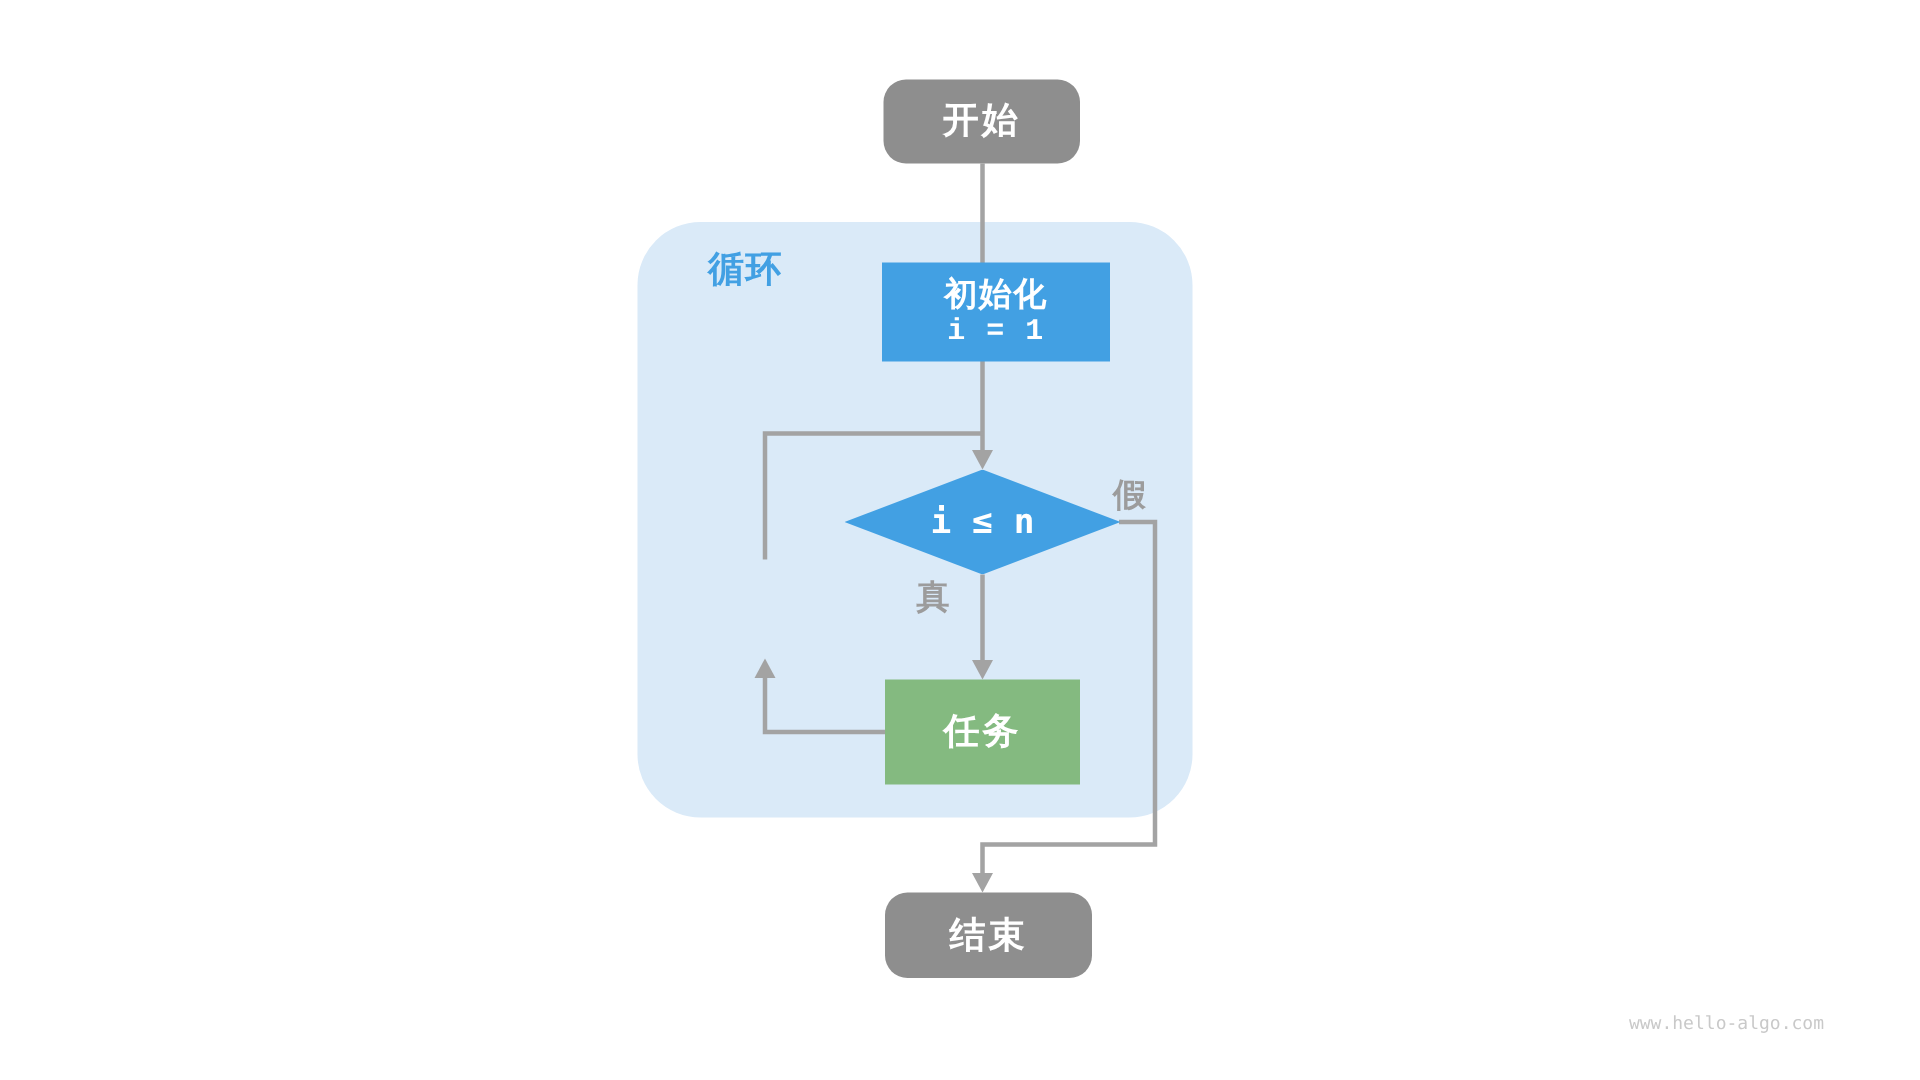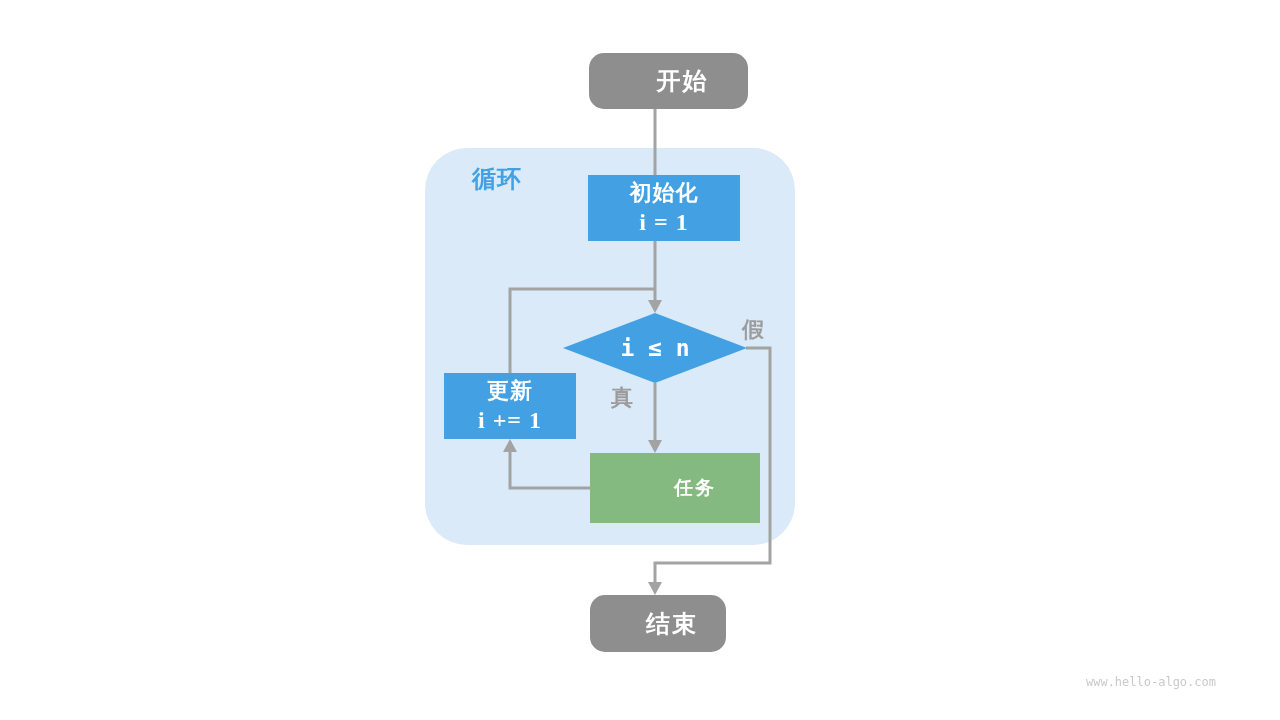--- a/index.html
+++ b/index.html
@@ -64,38 +64,36 @@
     font-weight: bold;
     z-index: 2;
     text-align: center;
     line-height: 1.25;
   }
   .terminal {
     background: var(--gray);
     border-radius: 15px;
     font-size: 24px;
     letter-spacing: 2px;
-    padding-left: 28px;
   }
   .node-start { left: 589px; top: 53px;  width: 131px; height: 56px; }
-  .node-end   { left: 590px; top: 595px; width: 108px; height: 57px; }
+  .node-end   { left: 590px; top: 595px; width: 138px; height: 57px; }
   .process { background: var(--blue); }
   .node-init   { left: 588px; top: 175px; width: 152px; height: 66px; }
   .node-update { left: 444px; top: 373px; width: 132px; height: 66px; }
   .node-task {
     left: 590px; top: 453px; width: 130px; height: 70px;
     background: var(--green);
-    font-size: 19px;
+    font-size: 24px;
     letter-spacing: 2px;
-    padding-left: 40px;
   }
   .node .cn-line { font-size: 22px; letter-spacing: 1px; }
   .node .code-line {
-    font-family: Liberation Serif, serif;
-    font-size: 24px;
+    font-family: Liberation Mono, monospace;
+    font-size: 20px;
     letter-spacing: 1px;
   }
   .diamond {
     position: absolute;
     left: 563px;
     top: 313px;
     width: 184px;
     height: 70px;
     background: var(--blue);
     clip-path: polygon(50% 0%, 100% 50%, 50% 100%, 0% 50%);
@@ -159,24 +157,20 @@
 
   <div class="node process node-init">
     <span class="cn-line">初始化</span>
     <span class="code-line">i = 1</span>
   </div>
 
   <div class="diamond">
     <span>i ≤ n</span>
   </div>
 
-  <div class="node process node-update">
-    <span class="cn-line">更新</span>
-    <span class="code-line">i += 1</span>
-  </div>
 
   <div class="node node-task">
     <span>任务</span>
   </div>
 
   <div class="node terminal node-end">
     <span>结束</span>
   </div>
 
   <div class="branch-label branch-true">真</div>

